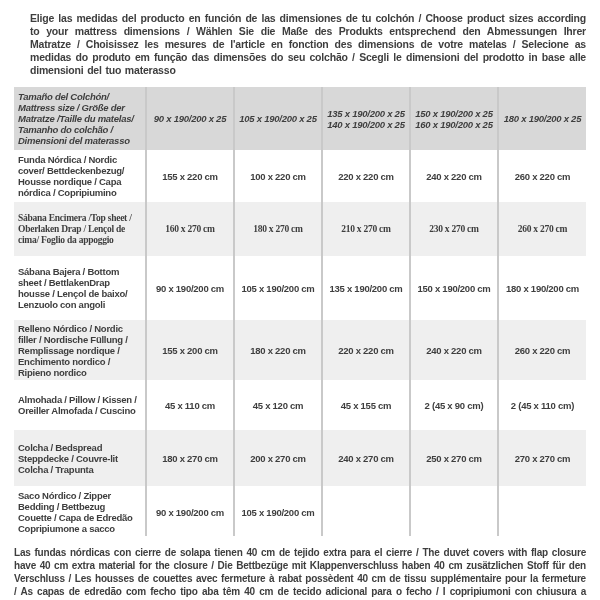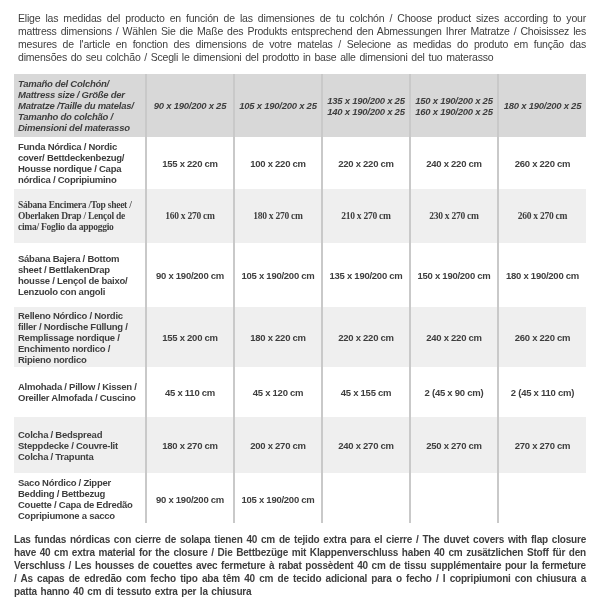--- a/index.html
+++ b/index.html
@@ -14,26 +14,26 @@
   }
   .page {
     width: 600px;
     height: 600px;
     box-sizing: border-box;
     padding: 12px 14px;
     overflow: hidden;
   }
   .intro {
     font-size: 10.5px;
-    font-weight: normal;
+    font-weight: bold;
     line-height: 13px;
     text-align: justify;
     letter-spacing: -0.2px;
     word-spacing: 1px;
-    margin: 0 0 10px 4px;
+    margin: 0 0 10px 16px;
   }
   table.sizes {
     width: 572px;
     border-collapse: collapse;
     table-layout: fixed;
   }
   table.sizes td {
     font-size: 9.5px;
     font-weight: bold;
     letter-spacing: -0.25px;

